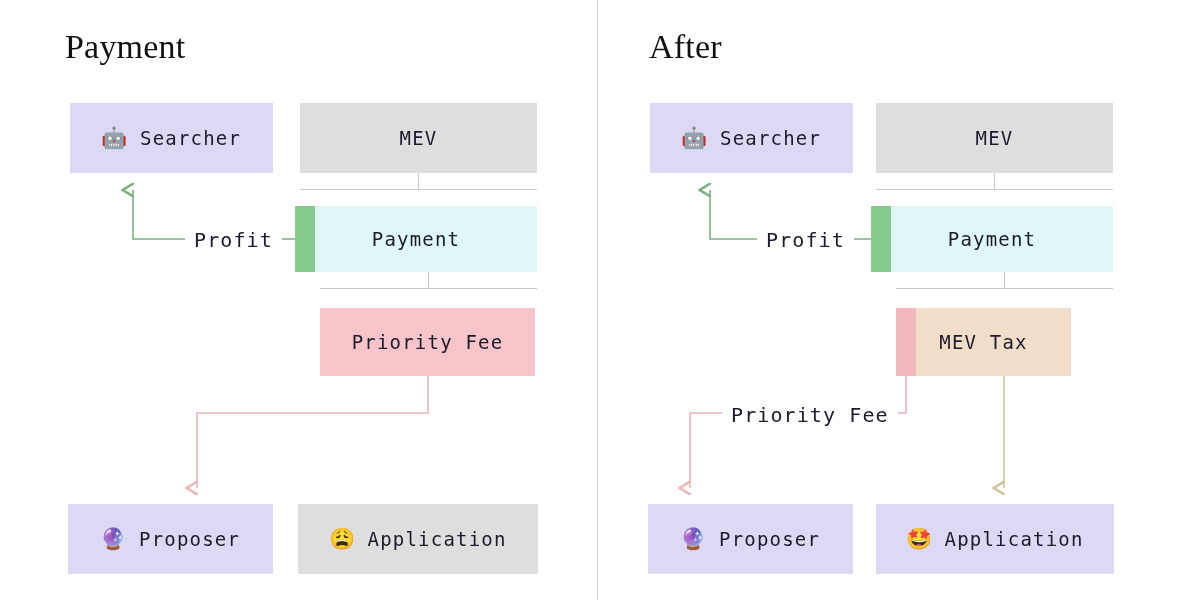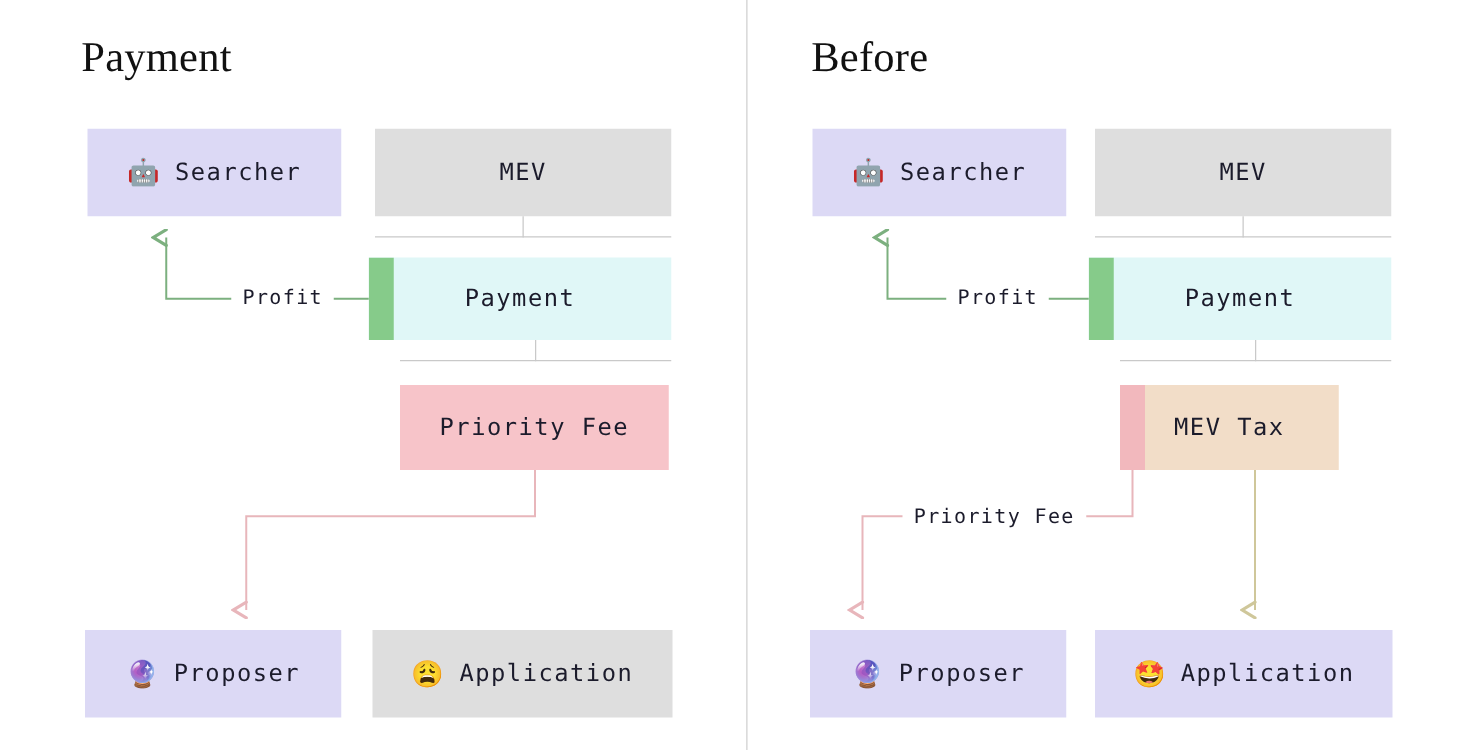--- a/index.html
+++ b/index.html
@@ -58,21 +58,21 @@
 
   .conn-line{position:absolute;background:#c9c9c9;}
   .hline{height:1px;}
   .vline{width:1px;}
 
   .flow{position:absolute;left:0;top:0;width:1182px;height:600px;pointer-events:none;}
 
   .edgelabel{
     position:absolute;
     font-family:"DejaVu Sans Mono", monospace;
-    font-size:16px;
+    font-size:20px;
     color:#1b1b2b;
     letter-spacing:1.1px;
     white-space:nowrap;
     background:#ffffff;
     padding:0 9px;
     line-height:1;
     text-align:right;
   }
 </style>
 </head>
@@ -111,21 +111,21 @@
   <div class="box" id="b-proposer" style="left: 68px; top: 504px; width: 205px; height: 70px; background: rgb(220, 217, 245);">
     <span class="emoji">🔮</span>
     <span class="boxlabel">Proposer</span>
   </div>
 
   <div class="box" id="b-app" style="left: 298px; top: 504px; width: 240px; height: 70px; background: rgb(222, 222, 222);">
     <span class="emoji">😩</span>
     <span class="boxlabel">Application</span>
   </div>
 
-  <div class="panel-title" style="left: 649px; top: 28px; color: rgb(17, 17, 17);">Before</div>
+  <div class="panel-title" style="left: 649px; top: 28px; color: rgb(17, 17, 17);">After</div>
 
   <div class="box" id="a-searcher" style="left: 650px; top: 103px; width: 203px; height: 70px; background: rgb(220, 217, 245);">
     <span class="emoji">🤖</span>
     <span class="boxlabel">Searcher</span>
   </div>
 
   <div class="box" id="a-mev" style="left: 876px; top: 103px; width: 237px; height: 70px; background: rgb(222, 222, 222);">
     <span class="boxlabel">MEV</span>
   </div>
 

